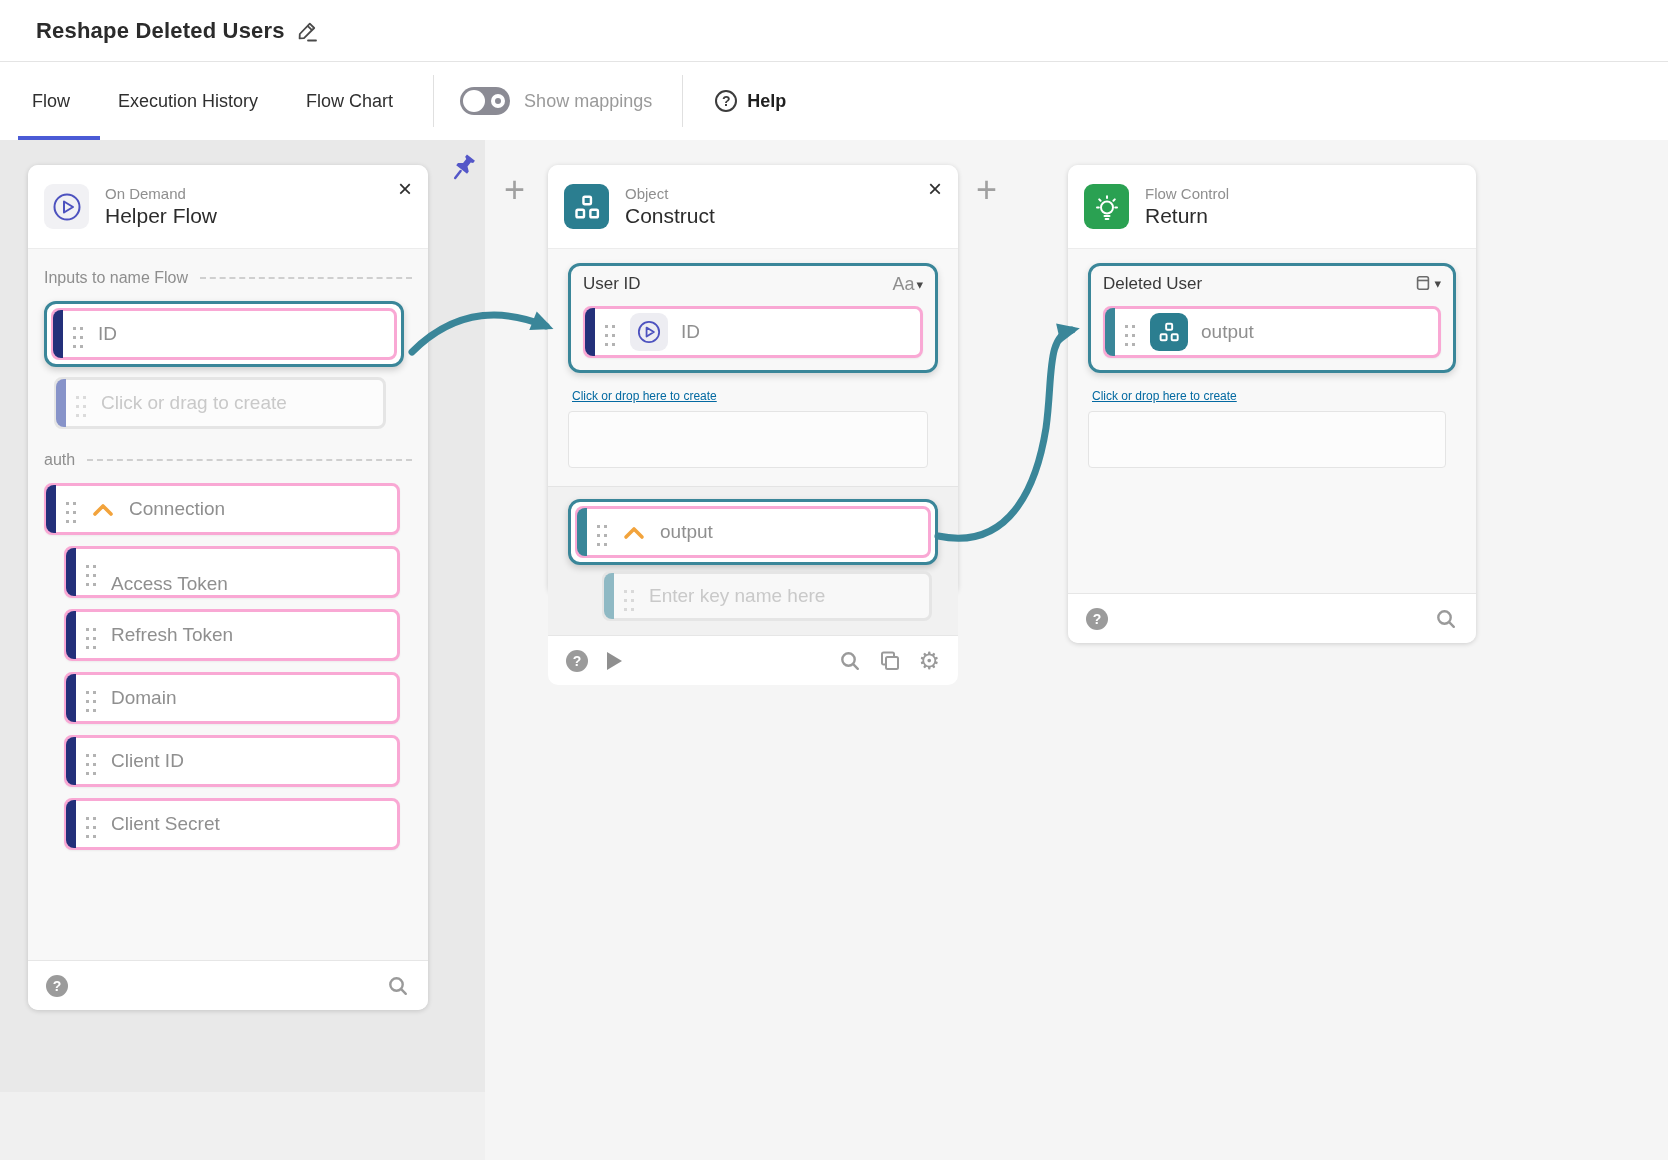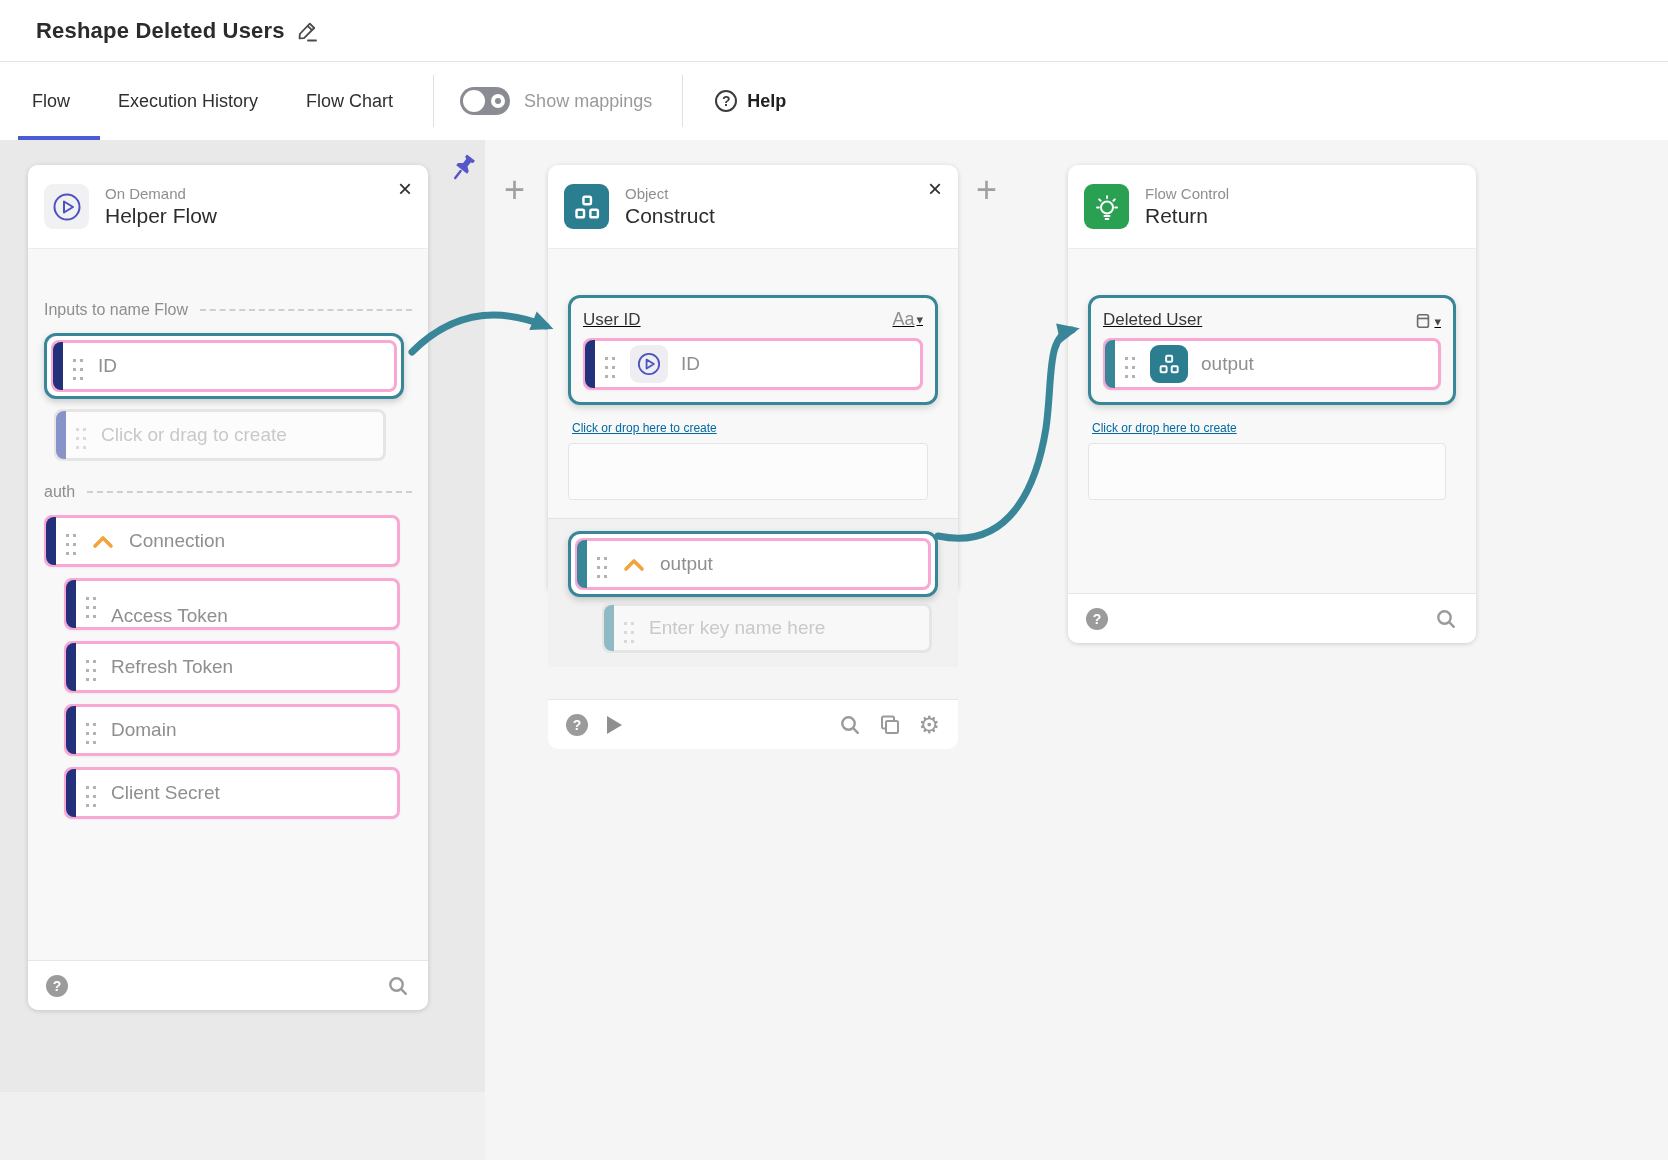--- a/index.html
+++ b/index.html
@@ -45,21 +45,21 @@
   .arrows { position:absolute; left:0; top:0; z-index:5; pointer-events:none; }
 
   .pin-btn { position:absolute; left:446px; top:12px; z-index:6; background:none; border:none; cursor:pointer; }
   .plus-btn { position:absolute; z-index:2; background:none; border:none; cursor:pointer;
               font-size:36px; color:#a0a0a0; line-height:1; font-family:inherit; }
   .plus-1 { left:504px; top:32px; }
   .plus-2 { left:976px; top:32px; }
 
   
   .card { position:absolute; background:#f8f8f8; border-radius:10px; z-index:1;
-          box-shadow:0 1px 5px rgba(0,0,0,.16); display:flex; flex-direction:column;gap:32px; }
+          box-shadow:0 1px 5px rgba(0,0,0,.16); display:flex; flex-direction:column; }
   .card1 { left:28px;  top:25px; width:400px; height:845px; }
   .card2 { left:548px; top:25px; width:410px; height:430px; }
   .card3 { left:1068px;top:25px; width:408px; height:478px; }
 
   .card-header { background:#fff; border-radius:10px 10px 0 0; border-bottom:1px solid #ececec;
                  height:84px; display:flex; align-items:center; padding:0 16px; flex-shrink:0; }
   .app-icon { width:45px; height:45px; border-radius:9px; display:flex; align-items:center;
               justify-content:center; flex-shrink:0; }
   .app-icon.light { background:#f1f1f4; }
   .app-icon.teal  { background:var(--tealDark,#2b7e90); }
@@ -107,21 +107,21 @@
   .chip.light { background:#ededf2; }
   .chip.teal { background:var(--tealDark,#2b7e90); }
 
   .selwrap { border:3px solid var(--teal,#3a8699); border-radius:12px; padding:4px;
              background:#fff; box-shadow:0 3px 7px rgba(0,0,0,.18); }
   .selwrap .frow { box-shadow:none; }
 
   
   .group { border:3px solid var(--teal,#3a8699); border-radius:12px; padding:8px 12px 12px;
            box-shadow:0 3px 7px rgba(0,0,0,.15); }
-  .group-head { display:flex; align-items:flex-end; height:24px;text-decoration:underline; }
+  .group-head { display:flex; align-items:flex-start; height:24px; }
   .group-label { font-size:17px; color:#3a3a3a; }
   .type-sel { margin-left:auto; background:none; border:none; cursor:pointer; display:flex;
               align-items:center; gap:2px; font-family:inherit; }
   .type-aa { font-size:18px; color:#8e8e8e; }
   .caret { font-size:13px; color:#4a4a4a; }
   .group .frow { margin-top:8px; }
 
   .drop-hint { font-size:12px; color:#0369a1;text-decoration:underline; }
   .drop-rect { height:57px; background:#fcfcfc; border:1px solid #e4e4e4; border-radius:4px; }
 
@@ -245,20 +245,25 @@
       </div>
       <div class="frow" style="margin:11px 12px 0 20px;">
         <span class="bar"></span>
         <span class="dots"></span>
         <span class="fname">Refresh Token</span>
       </div>
       <div class="frow" style="margin:11px 12px 0 20px;">
         <span class="bar"></span>
         <span class="dots"></span>
         <span class="fname">Domain</span>
+      </div>
+      <div class="frow" style="margin:11px 12px 0 20px;">
+        <span class="bar"></span>
+        <span class="dots"></span>
+        <span class="fname">Client ID</span>
       </div>
       <div class="frow" style="margin:11px 12px 0 20px;">
         <span class="bar"></span>
         <span class="dots"></span>
         <span class="fname">Client Secret</span>
       </div>
     </div>
 
     <div class="card-footer">
       <button class="qbadge">?</button>

